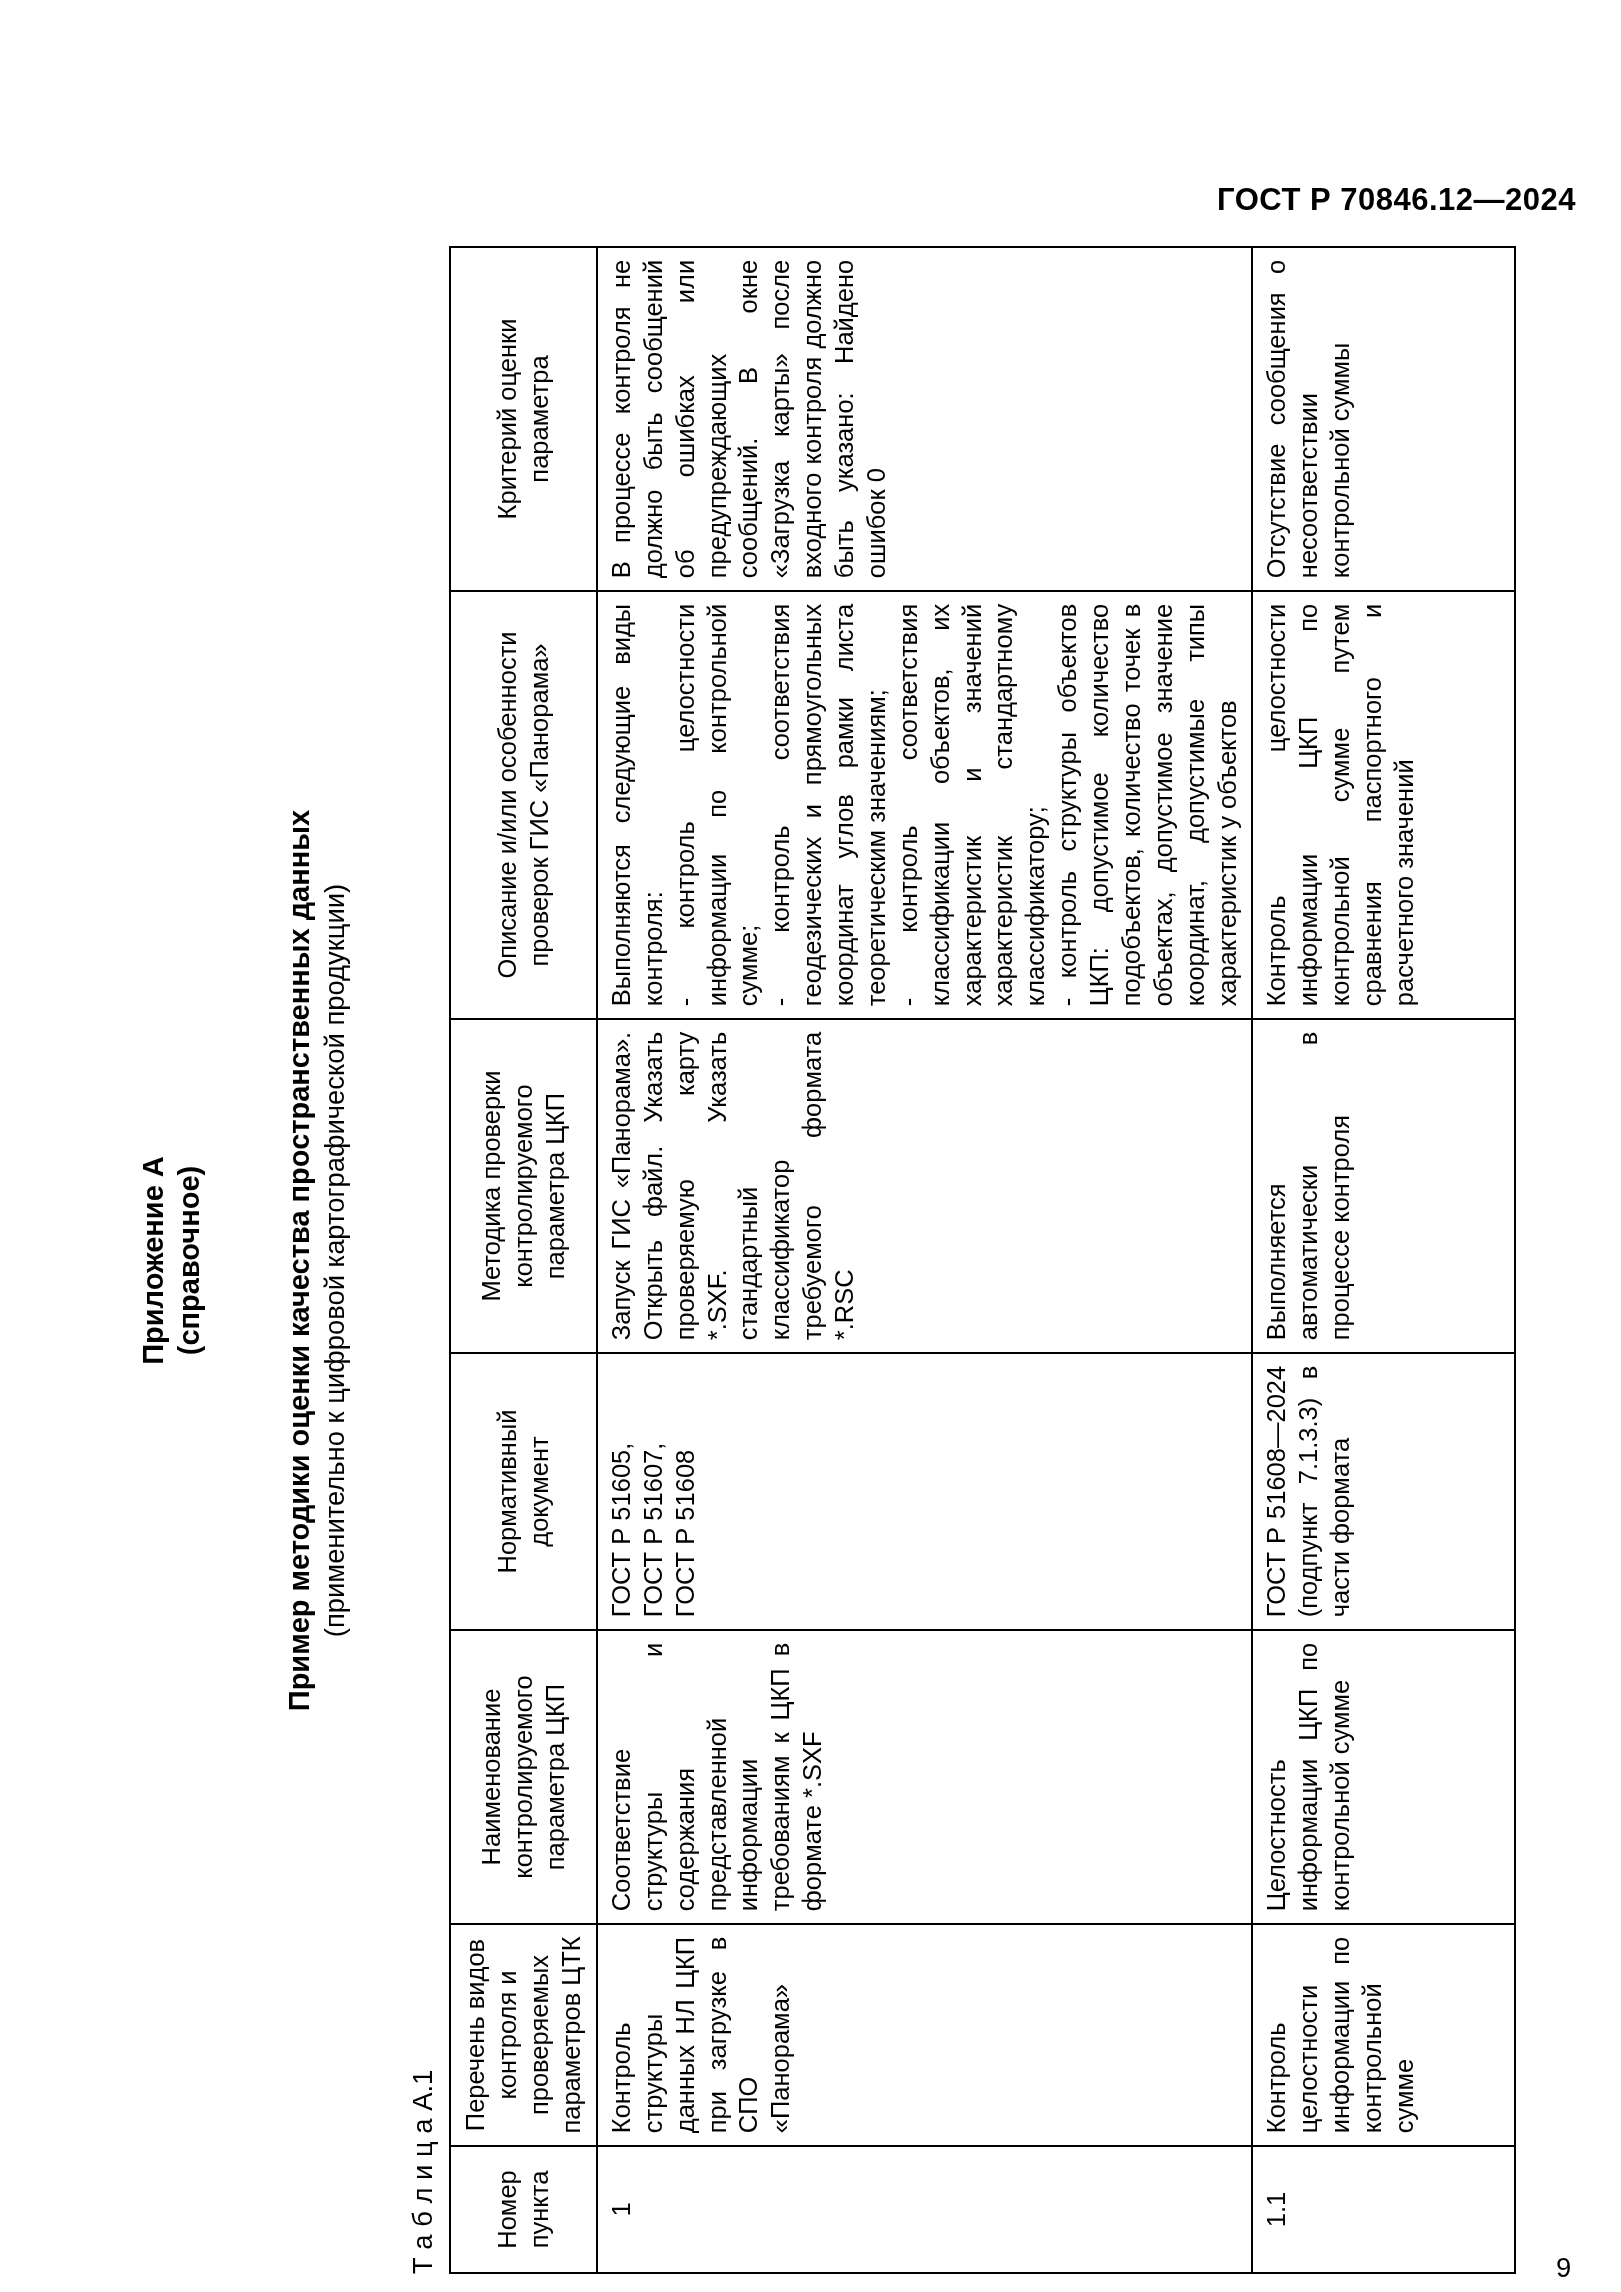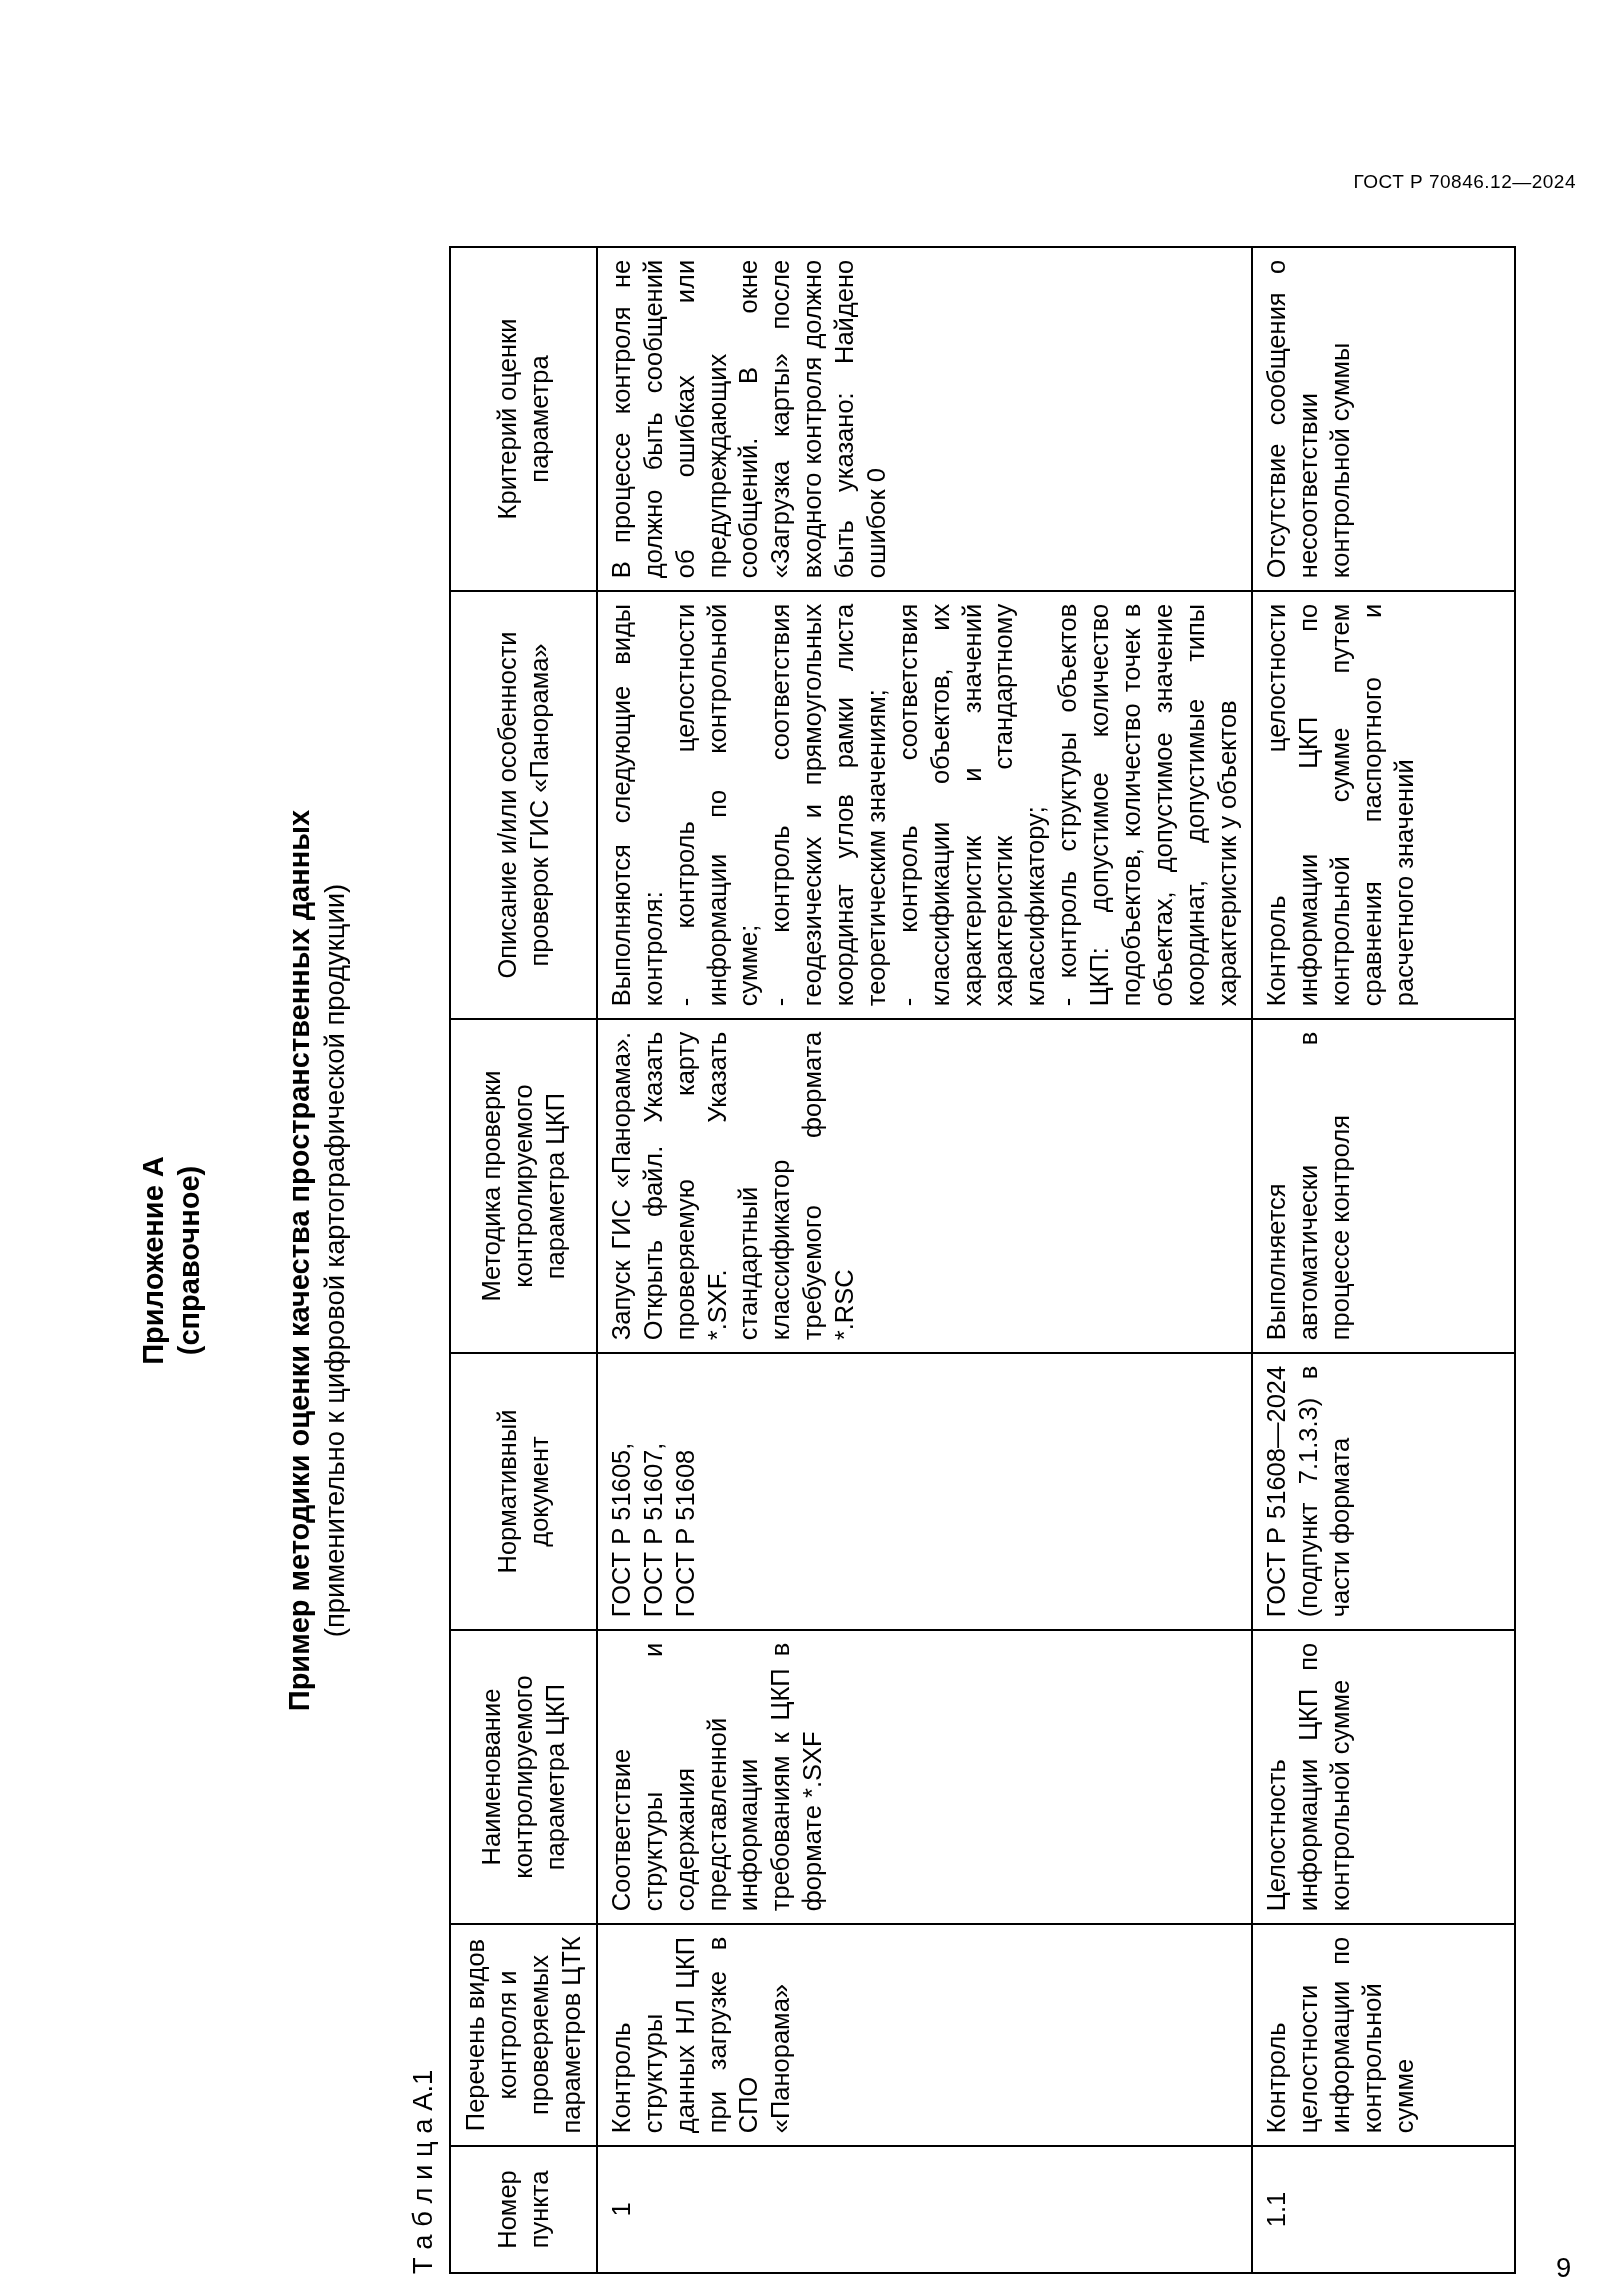--- a/index.html
+++ b/index.html
@@ -6,22 +6,22 @@
   body {
     width: 1621px; height: 2293px;
     background: #ffffff;
     position: relative;
     font-family: "Liberation Sans", sans-serif;
     color: #000;
     overflow: hidden;
   }
   .doc-number {
     position: absolute;
-    top: 171px; right: 45px;
-    font-size: 19px; font-weight: normal;
+    top: 182px; right: 45px;
+    font-size: 31px; font-weight: bold;
     letter-spacing: 0.5px;
   }
   .page-number {
     position: absolute;
     top: 2252px; left: 1556px;
     font-size: 27.4px;
   }
   
   .rotated {
     position: absolute;

